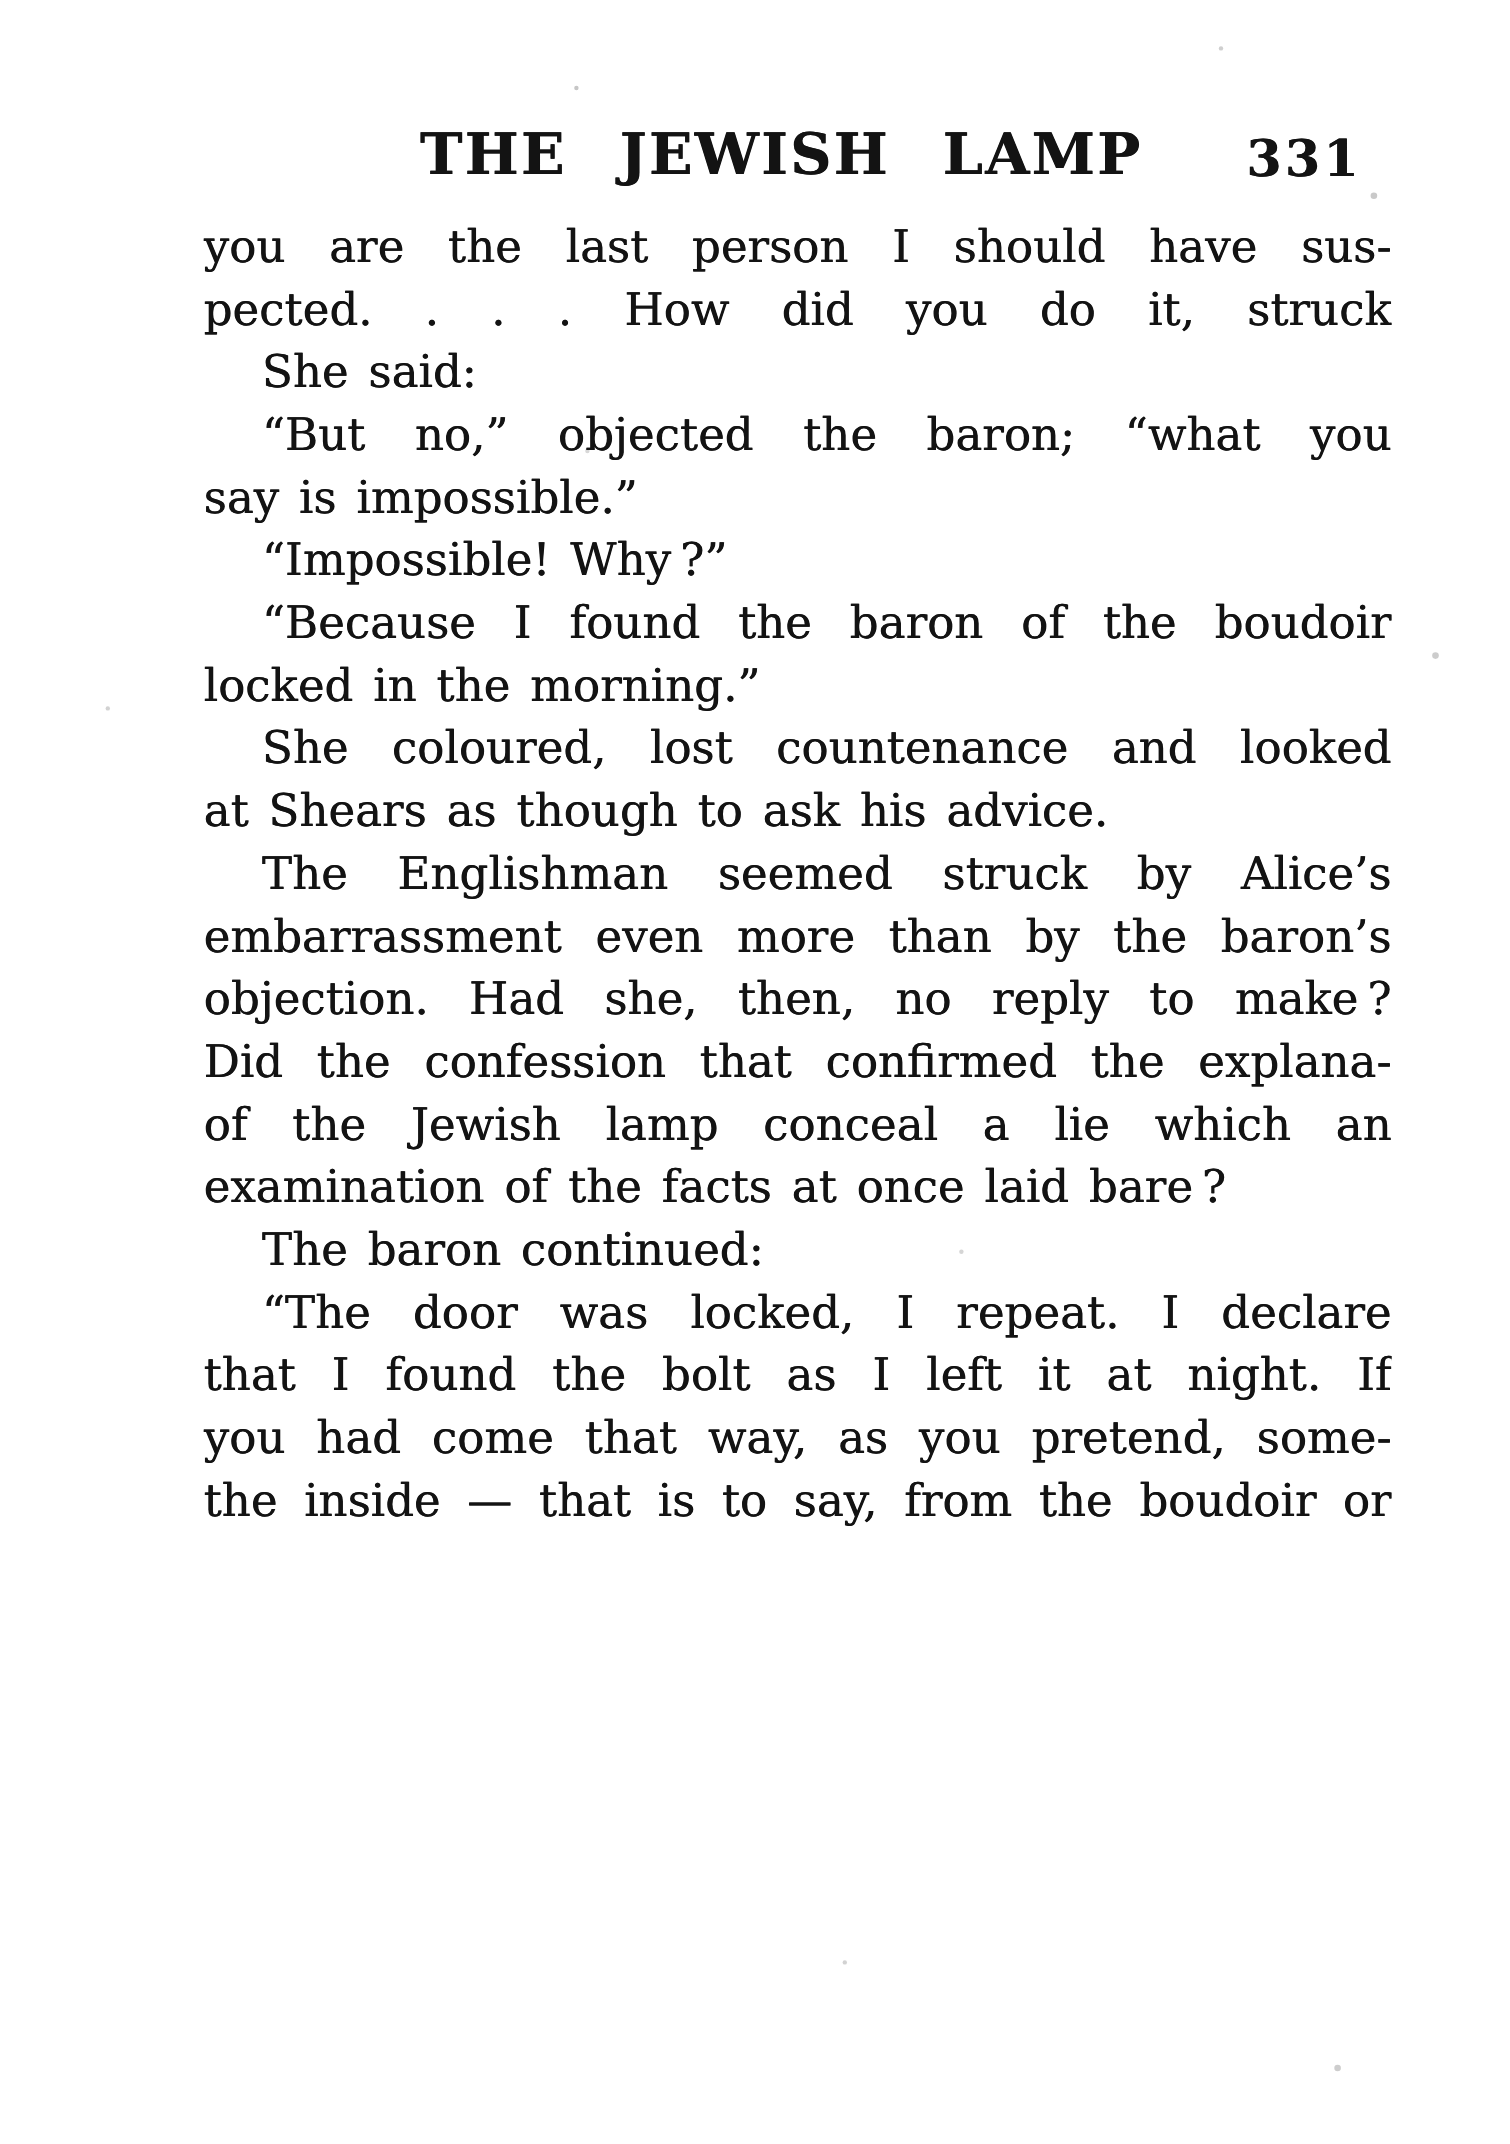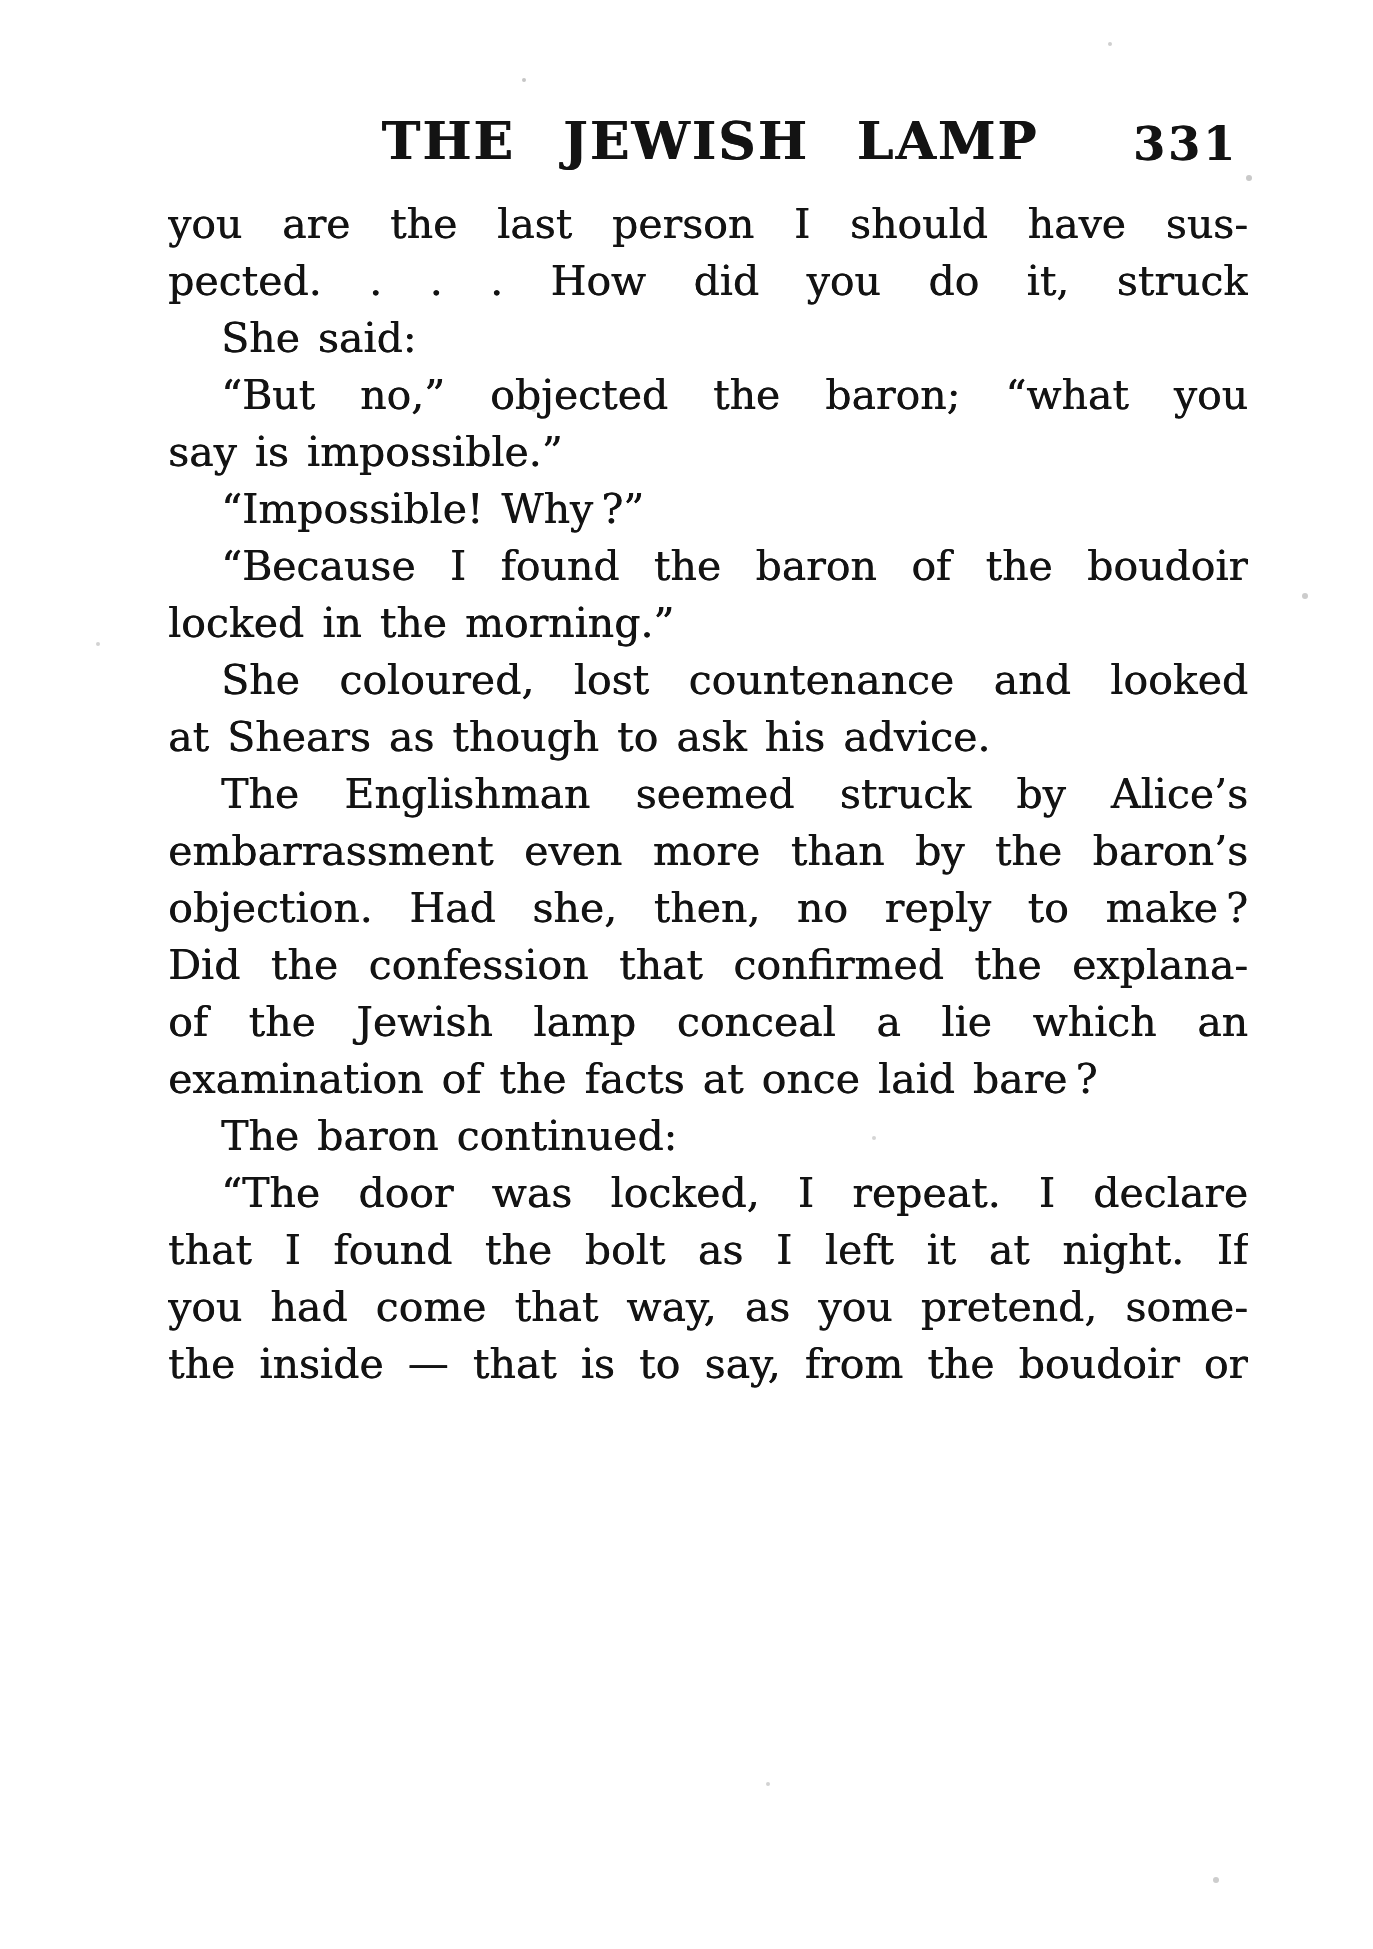--- a/index.html
+++ b/index.html
@@ -46,21 +46,21 @@
     right: 12px;
     top: 3px;
     font-size: 46px;
     font-weight: bold;
     letter-spacing: 3px;
     text-shadow: 0.5px 0 0 currentColor;
   }
   
   .text-block {
     position: absolute;
-    left: 168px;
+    left: 185px;
     top: 196px;
     width: 1080px;
     font-size: 41px;
     text-shadow: 0.45px 0 0 currentColor;
   }
   .paragraph {
     margin: 0;
     padding: 0;
   }
   .line {

